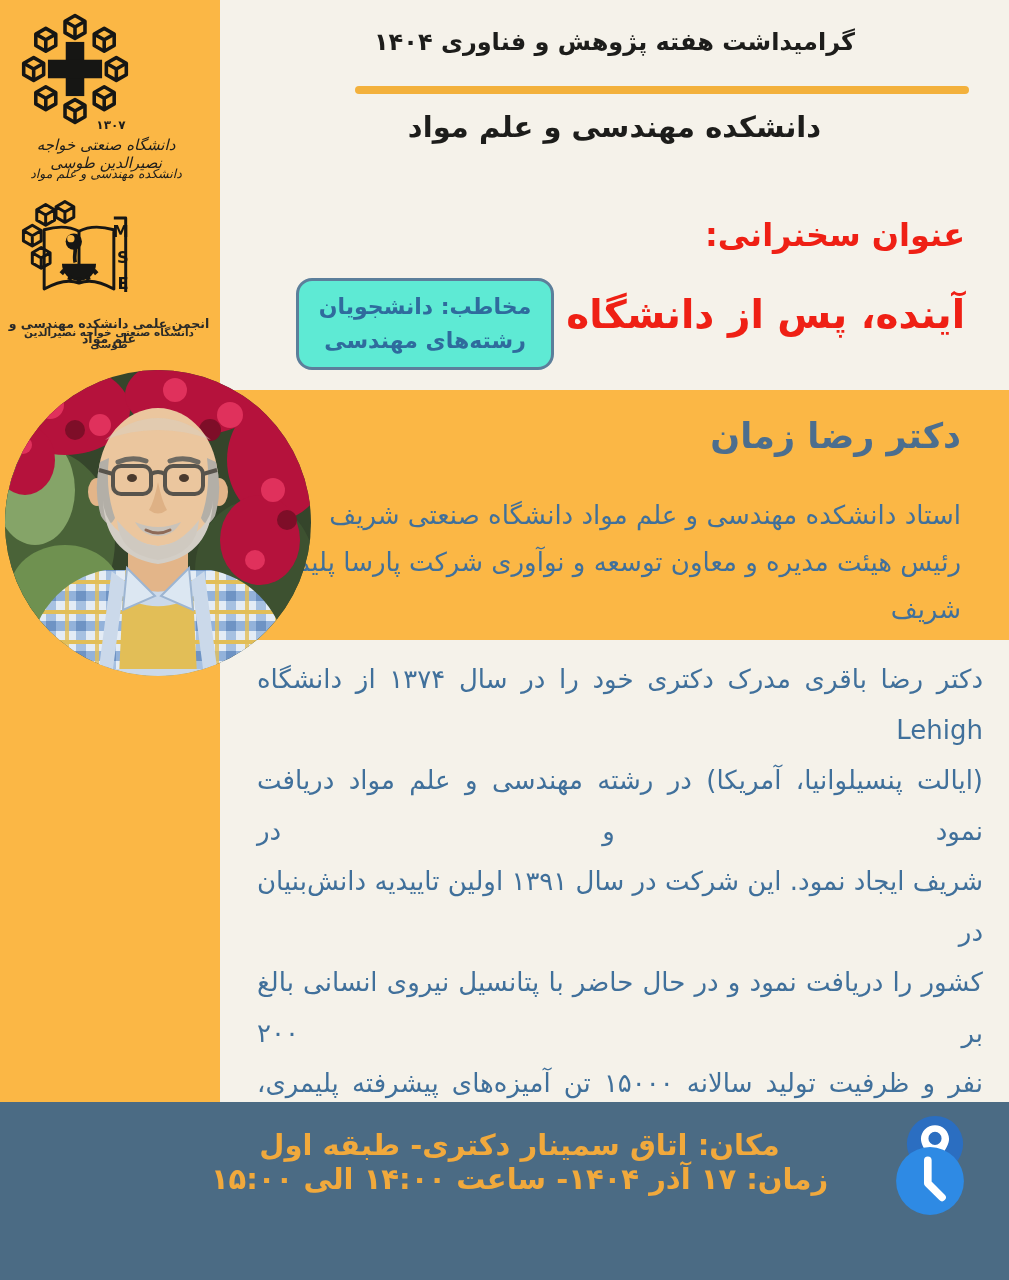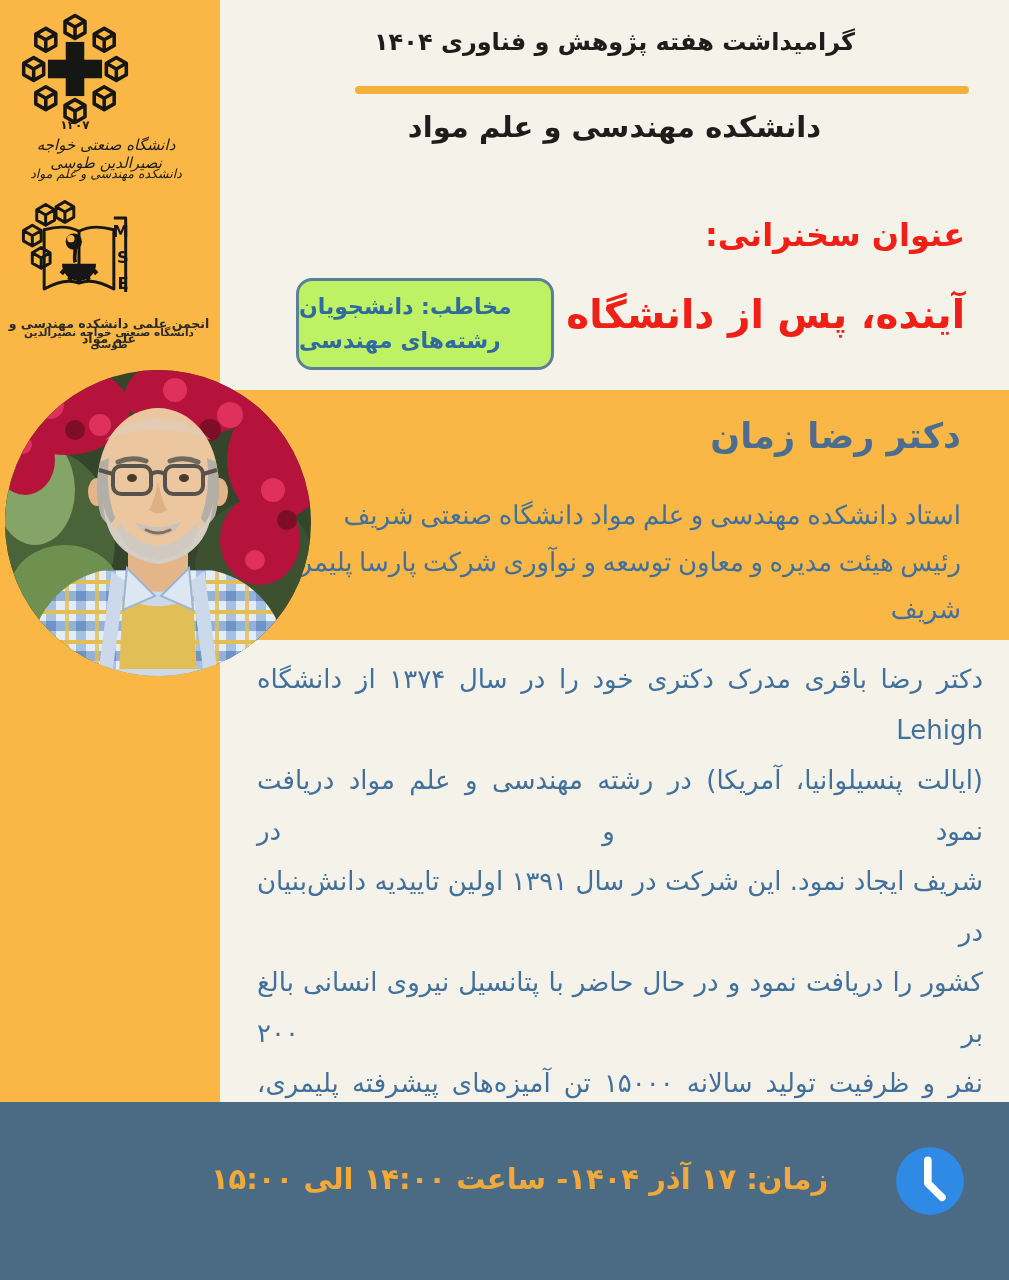--- a/index.html
+++ b/index.html
@@ -30,33 +30,33 @@
     position:absolute;right:44px;top:216px;
     font-size:32px;font-weight:bold;color:#EF2015;
   }
   .talk-title{
     position:absolute;right:44px;top:292px;
     font-size:39px;font-weight:bold;color:#EF2015;
   }
   
   .audience-badge{
     position:absolute;left:296px;top:278px;width:258px;height:92px;
-    background:#bef264;border:3px solid #5C7F9B;border-radius:16px;
-    display:flex;flex-direction:column;justify-content:center;align-items:flex-end;
+    background:#5eead4;border:3px solid #5C7F9B;border-radius:16px;
+    display:flex;flex-direction:column;justify-content:center;align-items:center;
     box-sizing:border-box;
   }
   .audience-badge div{font-size:22px;font-weight:bold;color:#2F6B9D;line-height:34px;}
   
   .speaker-name{
     position:absolute;right:48px;top:416px;
     font-size:35px;font-weight:bold;color:#4C6E8E;
   }
   .speaker-roles{
     position:absolute;right:48px;top:492px;left:240px;
-    text-align:right;font-size:26px;color:#40709B;line-height:47px;font-family:Liberation Serif, serif;
+    text-align:right;font-size:26px;color:#40709B;line-height:47px;
   }
   
   .bio{
     position:absolute;right:26px;left:245px;top:654px;
     color:#40709B;font-size:26px;line-height:50.5px;
   }
   .bio-line{text-align:justify;text-align-last:justify;margin-left:12px;}
   
   .footer-row{position:absolute;left:0;width:1009px;height:70px;}
   .footer-row.r1{top:1110px;}
@@ -65,21 +65,21 @@
   .footer-icon.pin{right:44px;top:4px;width:60px;height:60px;}
   .footer-icon.clock{right:44px;top:2px;width:70px;height:70px;}
   .footer-text{
     position:absolute;right:130px;left:160px;top:0;height:70px;
     display:flex;align-items:center;justify-content:center;
     font-size:29px;font-weight:bold;color:#F1A93C;
   }
   
   .kntu-logo{position:absolute;left:14px;top:12px;width:122px;height:114px;}
   .kntu-year{position:absolute;left:0;top:118px;width:150px;text-align:center;
-    font-size:12px;color:#1D1D1B;font-weight:bold;}
+    font-size:12px;color:#1D1D1B;font-weight:bold;padding-left:36px;}
   .kntu-line1{position:absolute;left:6px;top:136px;width:200px;text-align:center;
     font-size:15px;color:#1D1D1B;font-style:italic;}
   .kntu-line2{position:absolute;left:6px;top:166px;width:200px;text-align:center;
     font-size:12.5px;color:#1D1D1B;font-style:italic;}
   .mse-logo{position:absolute;left:16px;top:200px;width:126px;height:104px;}
   .mse-line1{position:absolute;left:4px;top:306px;width:210px;text-align:center;
     font-size:12.5px;font-weight:bold;color:#2A2A28;margin-top:10px;}
   .mse-line2{position:absolute;left:4px;top:326px;width:210px;text-align:center;
     font-size:10.5px;font-weight:bold;color:#2A2A28;}
   
@@ -261,20 +261,27 @@
         <path d="M108,104 L94,100 M198,104 L212,100"></path>
       </g>
 
       <ellipse cx="127" cy="108" rx="5" ry="4" fill="#4A3A2E"></ellipse>
       <ellipse cx="179" cy="108" rx="5" ry="4" fill="#4A3A2E"></ellipse>
     </g>
   </svg>
 
   <div class="footer"></div>
 
+  <div class="footer-row r1">
+    <svg class="footer-icon pin" viewBox="0 0 64 64">
+      <circle cx="32" cy="32" r="30" fill="#2B6EC1"></circle>
+      <path fill="#FFFFFF" fill-rule="evenodd" d="M32 12 C23.7 12 17 18.6 17 26.6 C17 37 32 52 32 52 C32 52 47 37 47 26.6 C47 18.6 40.3 12 32 12 Z M32 33 a7 7 0 1 1 0 -14 a7 7 0 0 1 0 14 Z"></path>
+    </svg>
+    <div class="footer-text">مکان: اتاق سمینار دکتری- طبقه اول</div>
+  </div>
 
   <div class="footer-row r2">
     <svg class="footer-icon clock" viewBox="0 0 64 64">
       <circle cx="32" cy="32" r="31" fill="#2E8AE4"></circle>
       <path d="M30 13 L30 34 L43 47" fill="none" stroke="#FFFFFF" stroke-width="7" stroke-linecap="round" stroke-linejoin="round"></path>
     </svg>
     <div class="footer-text">زمان: ۱۷ آذر ۱۴۰۴- ساعت ۱۴:۰۰ الی ۱۵:۰۰</div>
   </div>
 
 </div>

